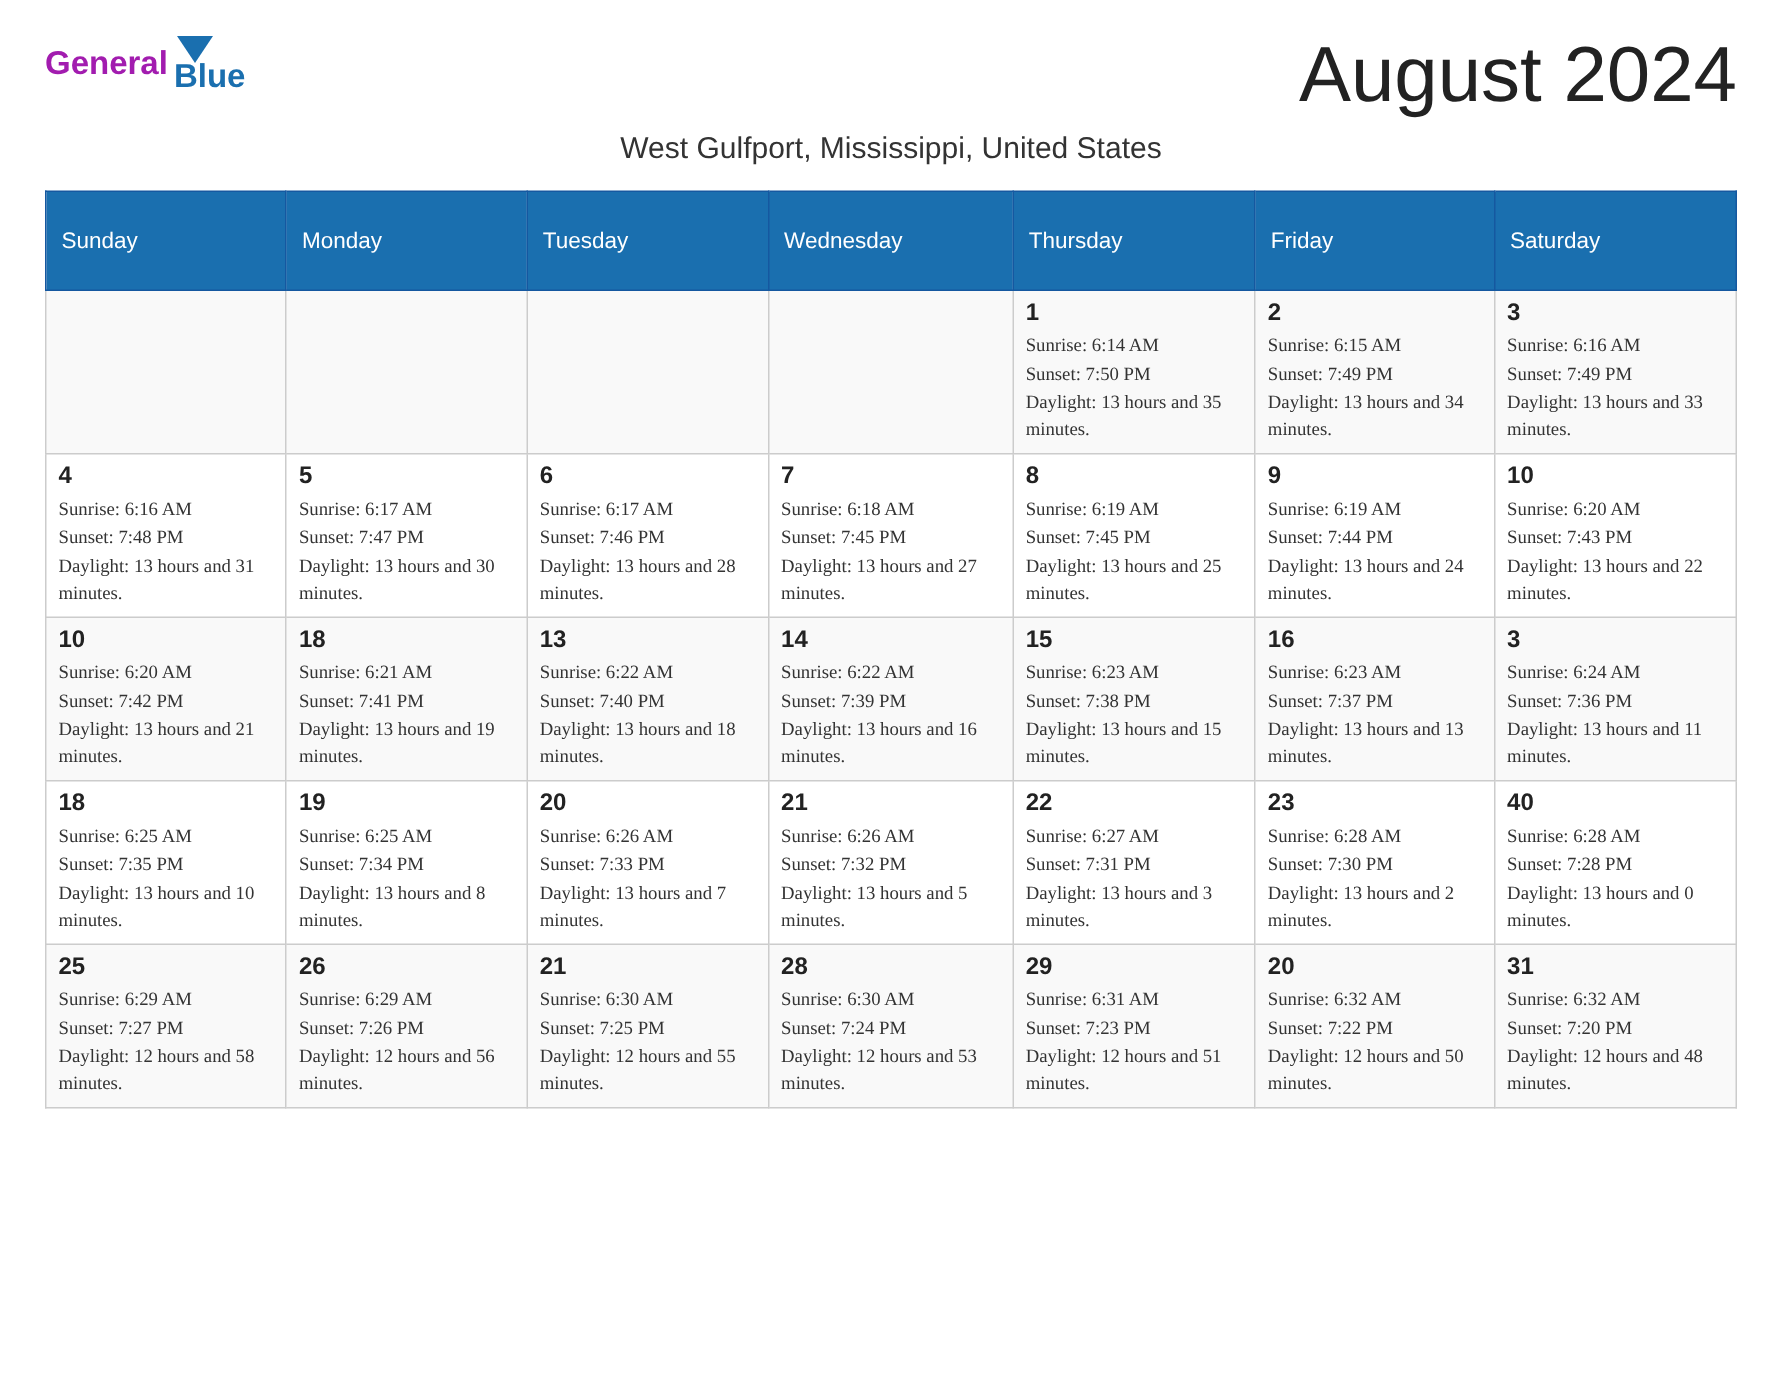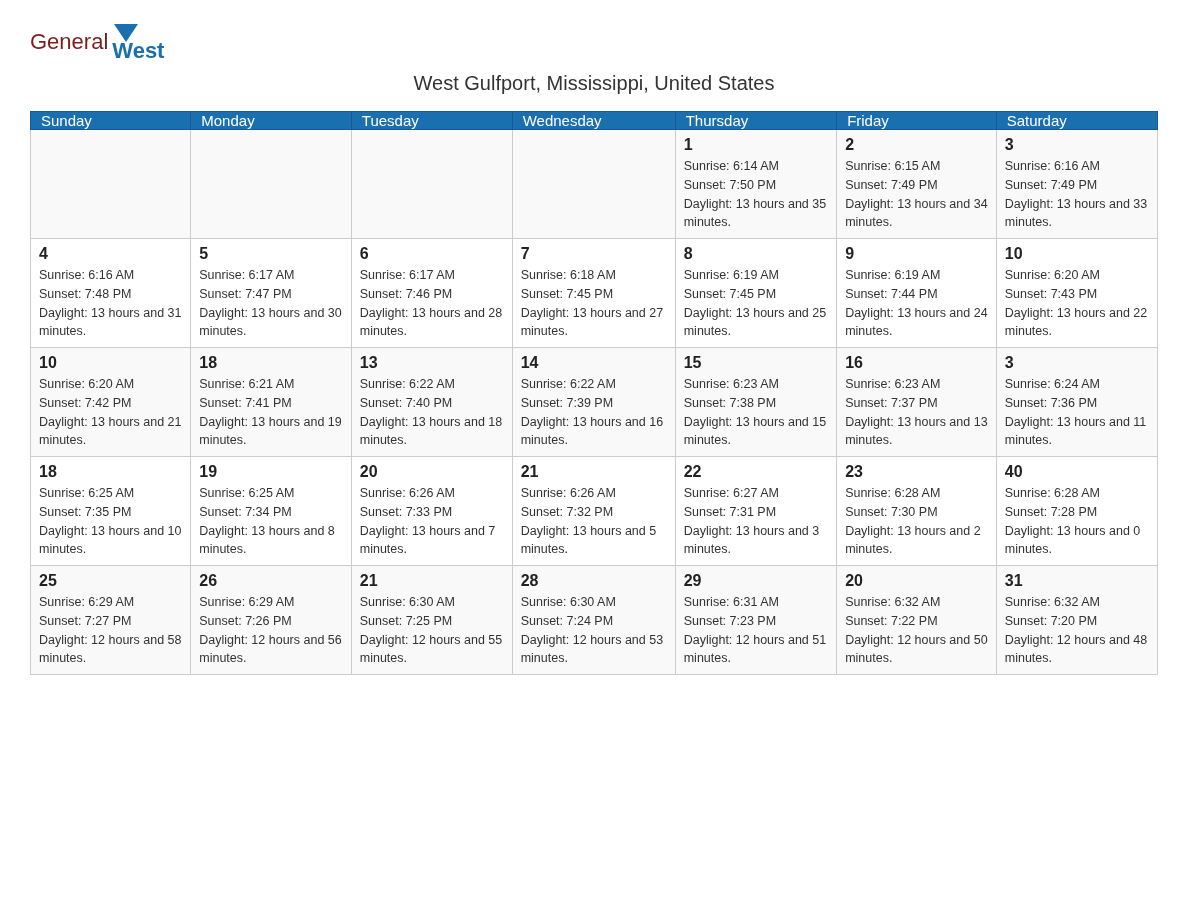--- a/index.html
+++ b/index.html
@@ -16,22 +16,22 @@
       align-items: flex-start;
       margin-bottom: 8px;
     }
     .logo {
       display: flex;
       align-items: center;
       gap: 4px;
     }
     .logo-text-general {
       font-size: 22px;
-      font-weight: normal;
-      color: #7f1d1d;
+      font-weight: bold;
+      color: #a21caf;
     }
     .logo-text-blue {
       font-size: 22px;
       font-weight: bold;
       color: #1a6faf;
     }
     .logo-triangle {
       width: 0;
       height: 0;
       border-left: 12px solid transparent;
@@ -55,21 +55,21 @@
     .calendar {
       width: 100%;
       border-collapse: collapse;
       border: 1px solid #999;
     }
     .calendar thead tr th {
       background-color: #1a6faf;
       color: #fff;
       font-size: 15px;
       font-weight: normal;
-      padding: 0 10px;
+      padding: 24px 10px;
       text-align: left;
       border: 1px solid #1558a0;
     }
     .calendar tbody tr td {
       vertical-align: top;
       padding: 6px 8px;
       border: 1px solid #ccc;
       width: 170px;
       min-height: 100px;
       font-size: 13px;
@@ -79,20 +79,21 @@
       font-size: 16px;
       font-weight: bold;
       color: #222;
       display: block;
       margin-bottom: 3px;
     }
     .day-info {
       font-size: 12.5px;
       color: #333;
       line-height: 1.5;
+      font-family: Liberation Serif, serif;
     }
     .calendar tbody tr:nth-child(odd) td {
       background: #f9f9f9;
     }
     .calendar tbody tr:nth-child(even) td {
       background: #fff;
     }
     
     .calendar tbody tr td {
       background: #fff;
@@ -102,22 +103,25 @@
 <body>
 
 <div class="header-top">
   <div class="logo">
     <span class="logo-text-general">General</span>
     <div style="display:flex; flex-direction:column; align-items:flex-start;">
       <div style="display:flex; align-items:center;">
         <span style="font-size:22px; font-weight:bold; color:#333;"></span>
         <div class="logo-triangle"></div>
       </div>
-      <span class="logo-text-blue" style="margin-top:-4px;">West</span>
+      <span class="logo-text-blue" style="margin-top:-4px;">Blue</span>
     </div>
+  </div>
+  <div style="text-align:right;">
+    <div class="month-title">August 2024</div>
   </div>
 </div>
 
 <div class="location-title">West Gulfport, Mississippi, United States</div>
 
 <table class="calendar">
   <thead>
     <tr id="header-row">
         <th>Sunday</th>
         <th>Monday</th>

